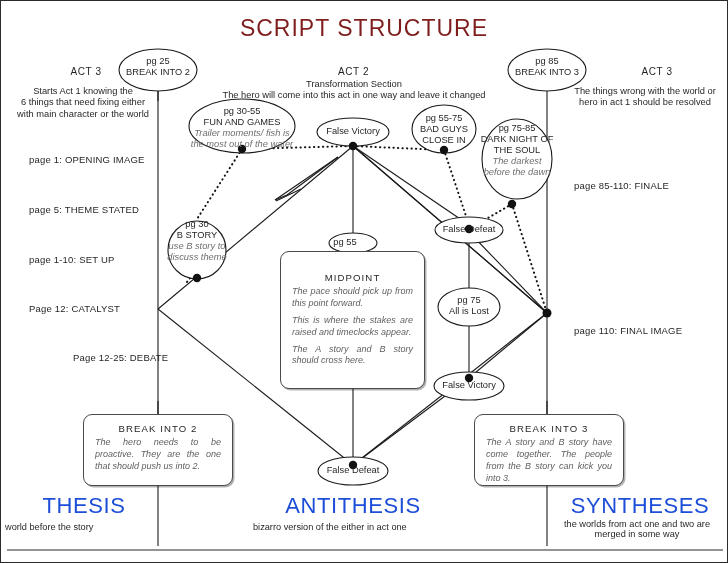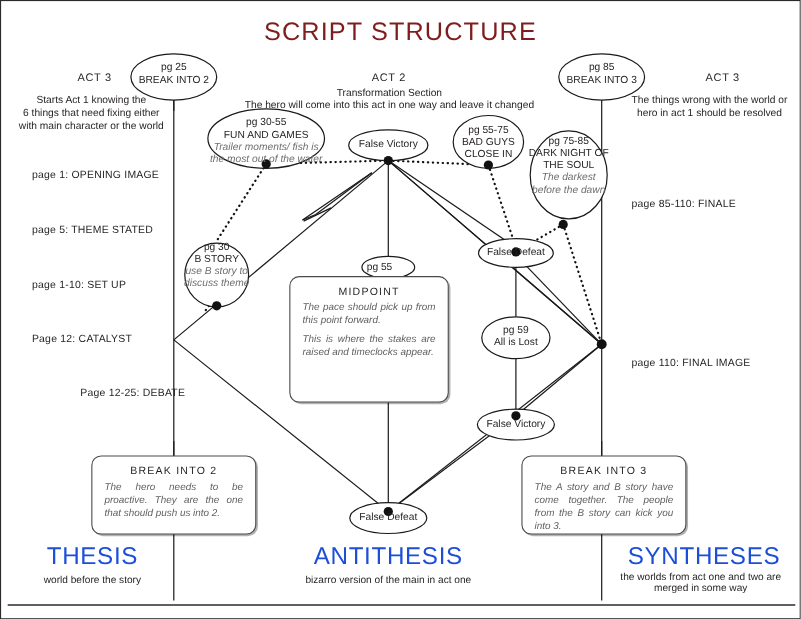--- a/index.html
+++ b/index.html
@@ -37,21 +37,21 @@
   .bigword{
     position:absolute;
     font-size:22px;
     letter-spacing:.6px;
     color:#1d4ed8;
     text-align:center;
   }
   .bigsub{
     position:absolute;
     font-size:9.2px;
-    text-align:center;
+    text-align:left;
     color:#231f20;
   }
   
   .node{
     position:absolute;
     text-align:center;
     font-size:9.3px;
     line-height:1.18;
     color:#231f20;
     pointer-events:none;
@@ -233,53 +233,54 @@
     <div class="ital">The darkest
 before the
 dawn</div>
   </div>
 
   <div class="node" style="left:430px;top:223px;width:76px;">
     <div>False Defeat</div>
   </div>
 
   <div class="node" style="left:435px;top:294px;width:66px;">
-    <div class="pg">pg 59</div>
+    <div class="pg">pg 75</div>
     <div>All is Lost</div>
   </div>
 
   <div class="node" style="left:428px;top:379px;width:80px;">
     <div>False Victory</div>
   </div>
 
   <div class="node" style="left:312px;top:464px;width:80px;">
     <div>False Defeat</div>
   </div>
 
   <div class="pgtag" style="left:328px;top:236px;width:32px;">pg 55</div>
 
-  <div class="rbox" style="left:262px;top:250px;width:145px;height:115px;padding:8px 11px;">
+  <div class="rbox" style="left:279px;top:250px;width:145px;height:138px;padding:20px 11px;">
     <div class="hd">MIDPOINT</div>
     <p>The pace should pick up from this point forward.</p>
     <p>This is where the stakes are raised and timeclocks appear.</p>
+    <p>The A story and B story should cross here.</p>
   </div>
 
   <div class="rbox" style="left:82px;top:413px;width:150px;height:72px;padding:8px 11px;">
     <div class="hd">BREAK INTO 2</div>
     <p>The hero needs to be proactive. They are the one that should push us into 2.</p>
   </div>
 
   <div class="rbox" style="left:473px;top:413px;width:150px;height:72px;padding:8px 11px;">
     <div class="hd">BREAK INTO 3</div>
     <p>The A story and B story have come together.  The people from the B story can kick you into 3.</p>
   </div>
 
   <div class="bigword" style="left:10px;top:492px;width:146px;">THESIS</div>
   <div class="bigsub" style="left:4px;top:521px;width:158px;">world before the story</div>
 
   <div class="bigword" style="left:262px;top:492px;width:180px;">ANTITHESIS</div>
-  <div class="bigsub" style="left:252px;top:521px;width:200px;">bizarro version of the main in act one</div>
+  <div class="bigsub" style="left:252px;top:521px;width:200px;">bizarro version of the either in act one</div>
 
   <div class="bigword" style="left:556px;top:492px;width:166px;">SYNTHESES</div>
   <div class="bigsub" style="left:550px;top:518px;width:172px;text-align:center;">the worlds from act one and two
 are merged in some way</div>
 
 </div>
 
 </body></html>

